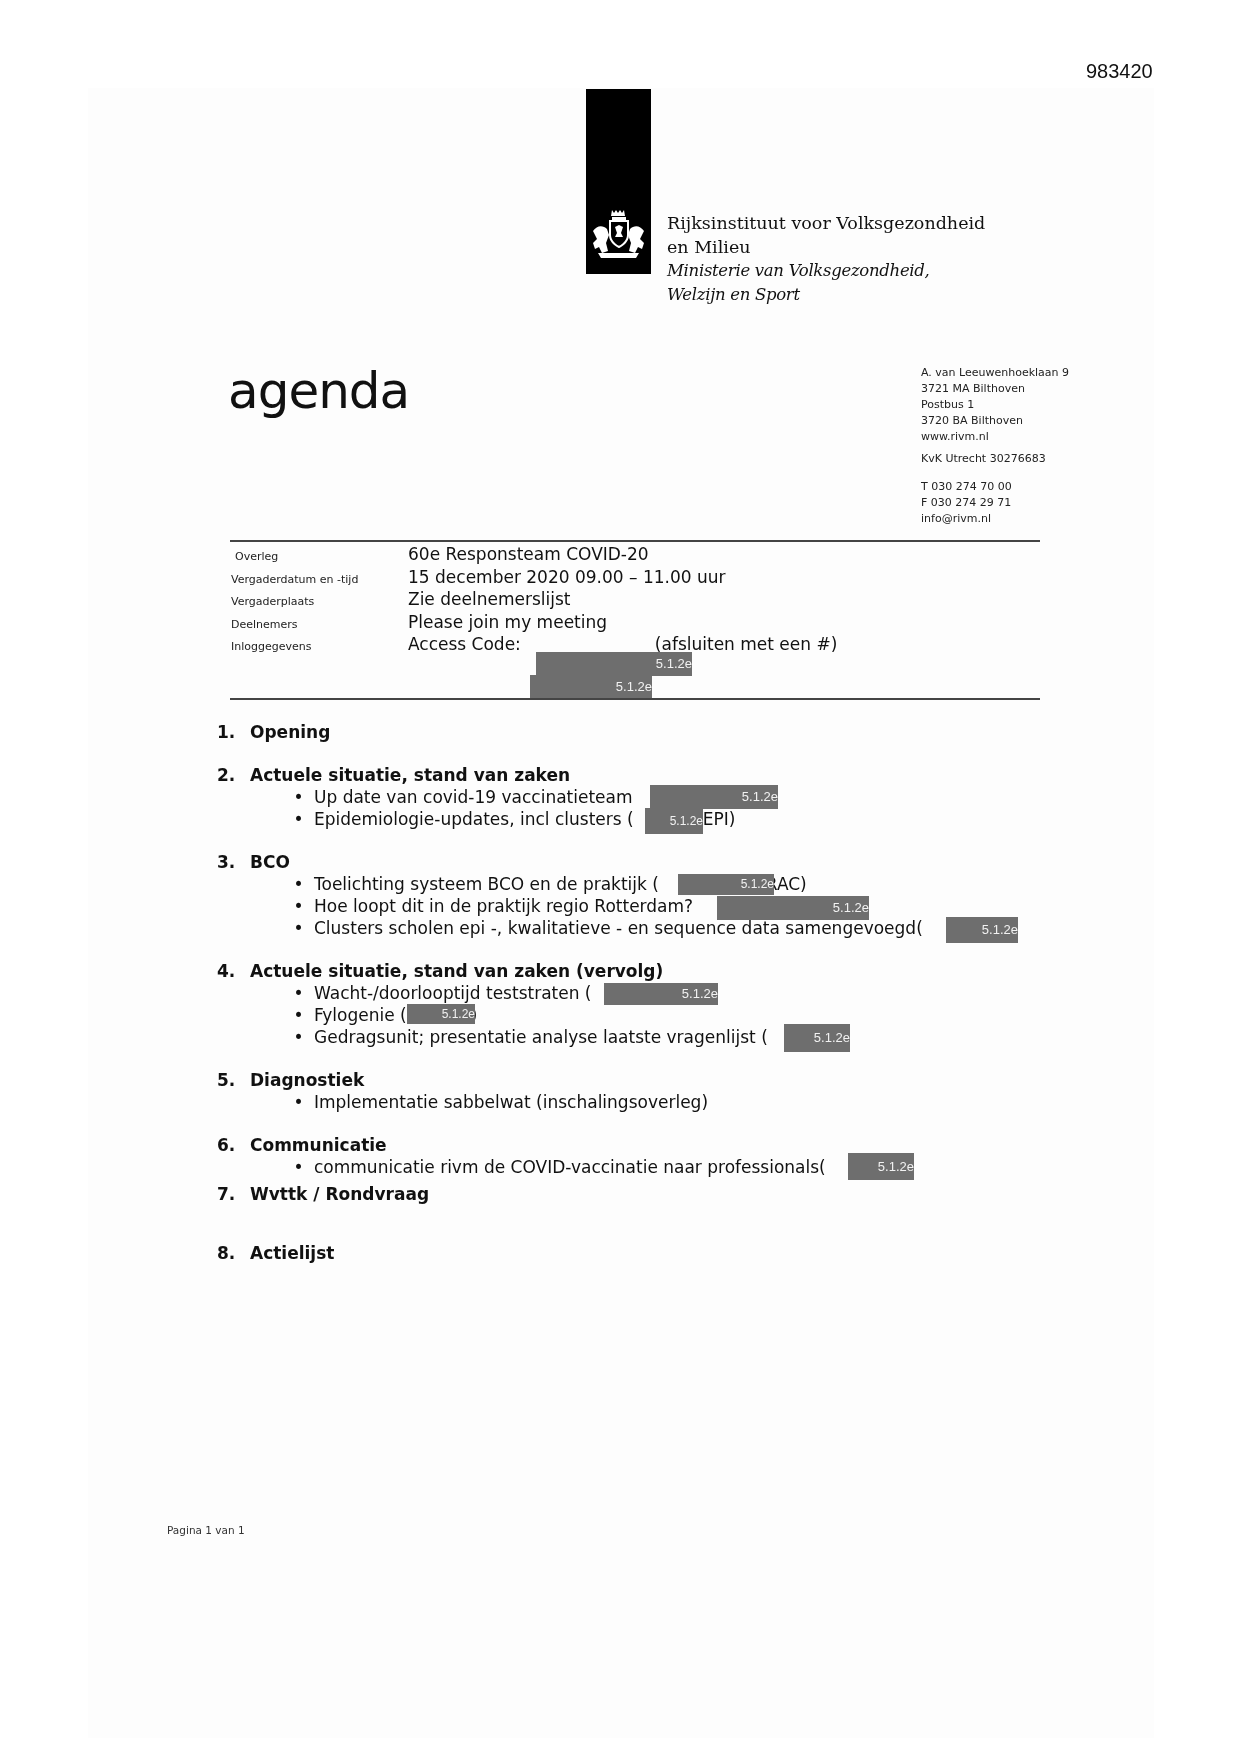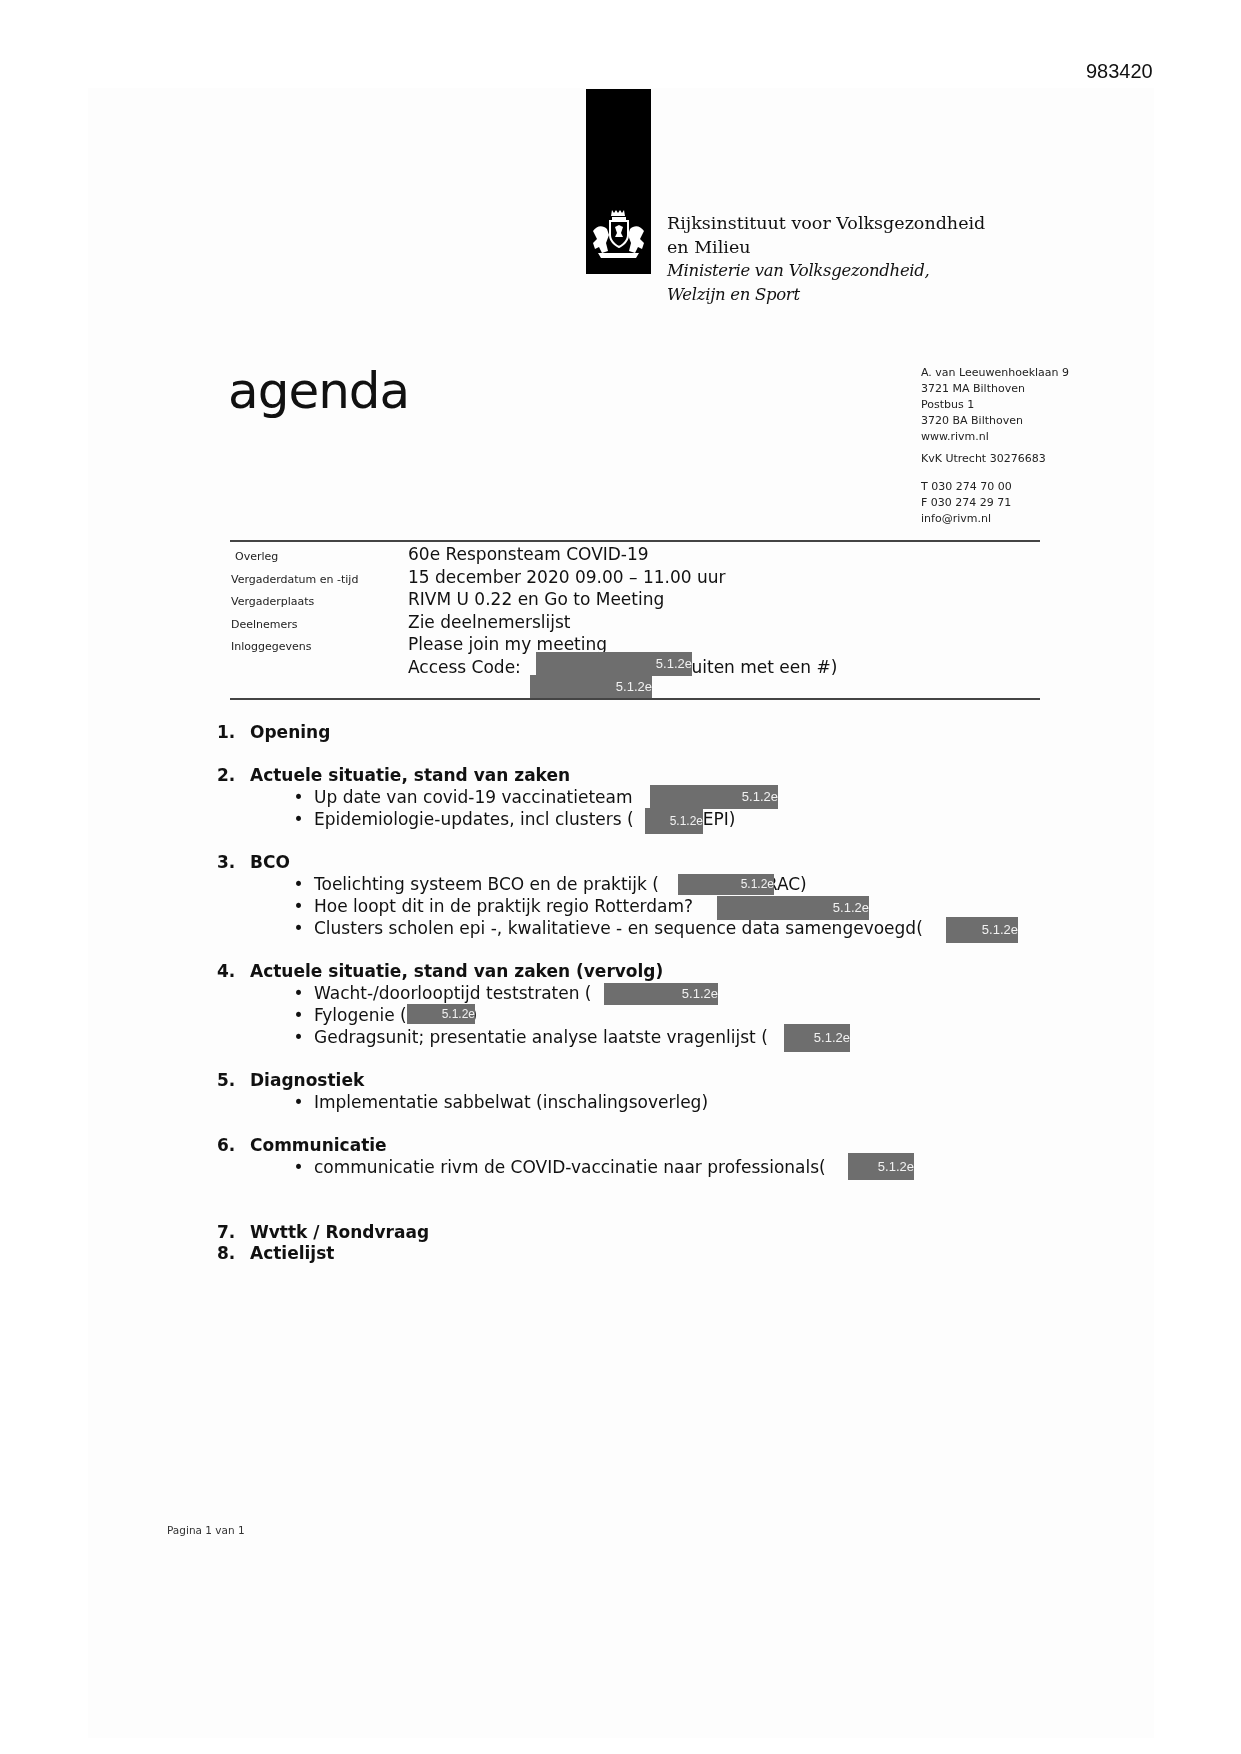--- a/index.html
+++ b/index.html
@@ -109,23 +109,22 @@
 
 <div class="meta-labels">
   <div style="padding-left:4px">Overleg</div>
   <div>Vergaderdatum en -tijd</div>
   <div>Vergaderplaats</div>
   <div>Deelnemers</div>
   <div>Inloggegevens</div>
 </div>
 
 <div class="meta-values">
-  <div>60e Responsteam COVID-19</div>
+  <div>60e Responsteam COVID-20</div>
   <div>15 december 2020 09.00 – 11.00 uur</div>
-  <div>RIVM U 0.22 en Go to Meeting</div>
   <div>Zie deelnemerslijst</div>
   <div>Please join my meeting</div>
   <div>
     <span>Access Code:</span><span style="display:inline-block;width:134px"></span><span>(afsluiten met een #)</span>
   </div>
 </div>
 
 <div class="redact" style="left:536px;top:652px;width:156px;">5.1.2e</div>
 <div class="redact" style="left:530px;top:675px;width:122px;">5.1.2e</div>
 
@@ -180,21 +179,21 @@
     <span class="bullet">•</span><span>Implementatie sabbelwat (inschalingsoverleg)</span>
   </div>
 
   <div class="item" style="top:413px">
     <span class="num">6.</span><span class="head">Communicatie</span>
   </div>
   <div class="sub" style="top:435px">
     <span class="bullet">•</span><span>communicatie rivm de COVID-vaccinatie naar professionals(</span>
   </div>
 
-  <div class="item" style="top:500px">
+  <div class="item" style="top:462px">
     <span class="num">7.</span><span class="head">Wvttk / Rondvraag</span>
   </div>
 
   <div class="item" style="top:521px">
     <span class="num">8.</span><span class="head">Actielijst</span>
   </div>
 </div>
 
 <div class="redact" style="left:650px;top:785px;width:128px;">5.1.2e</div>
 <div class="redact" style="left:645px;top:808px;width:58px;height:26px;line-height:26px;font-size:12px;">5.1.2e</div>

